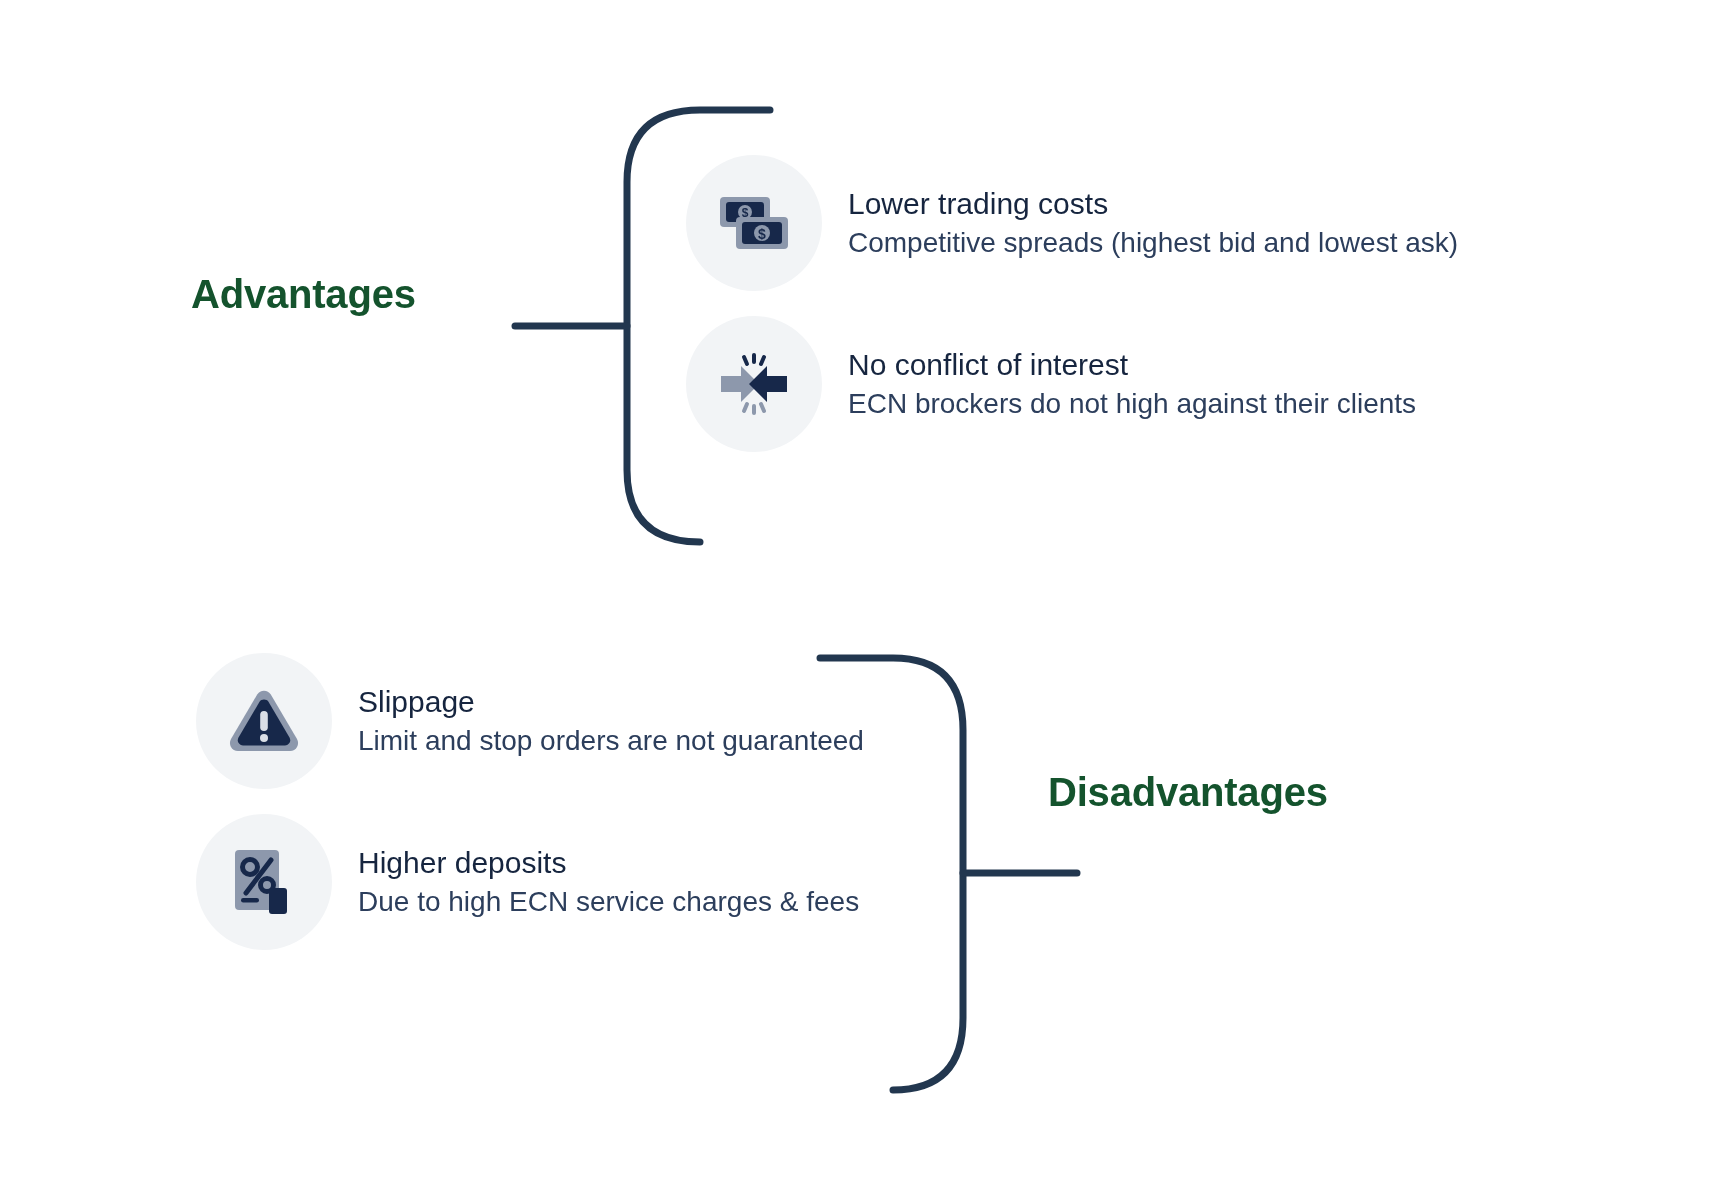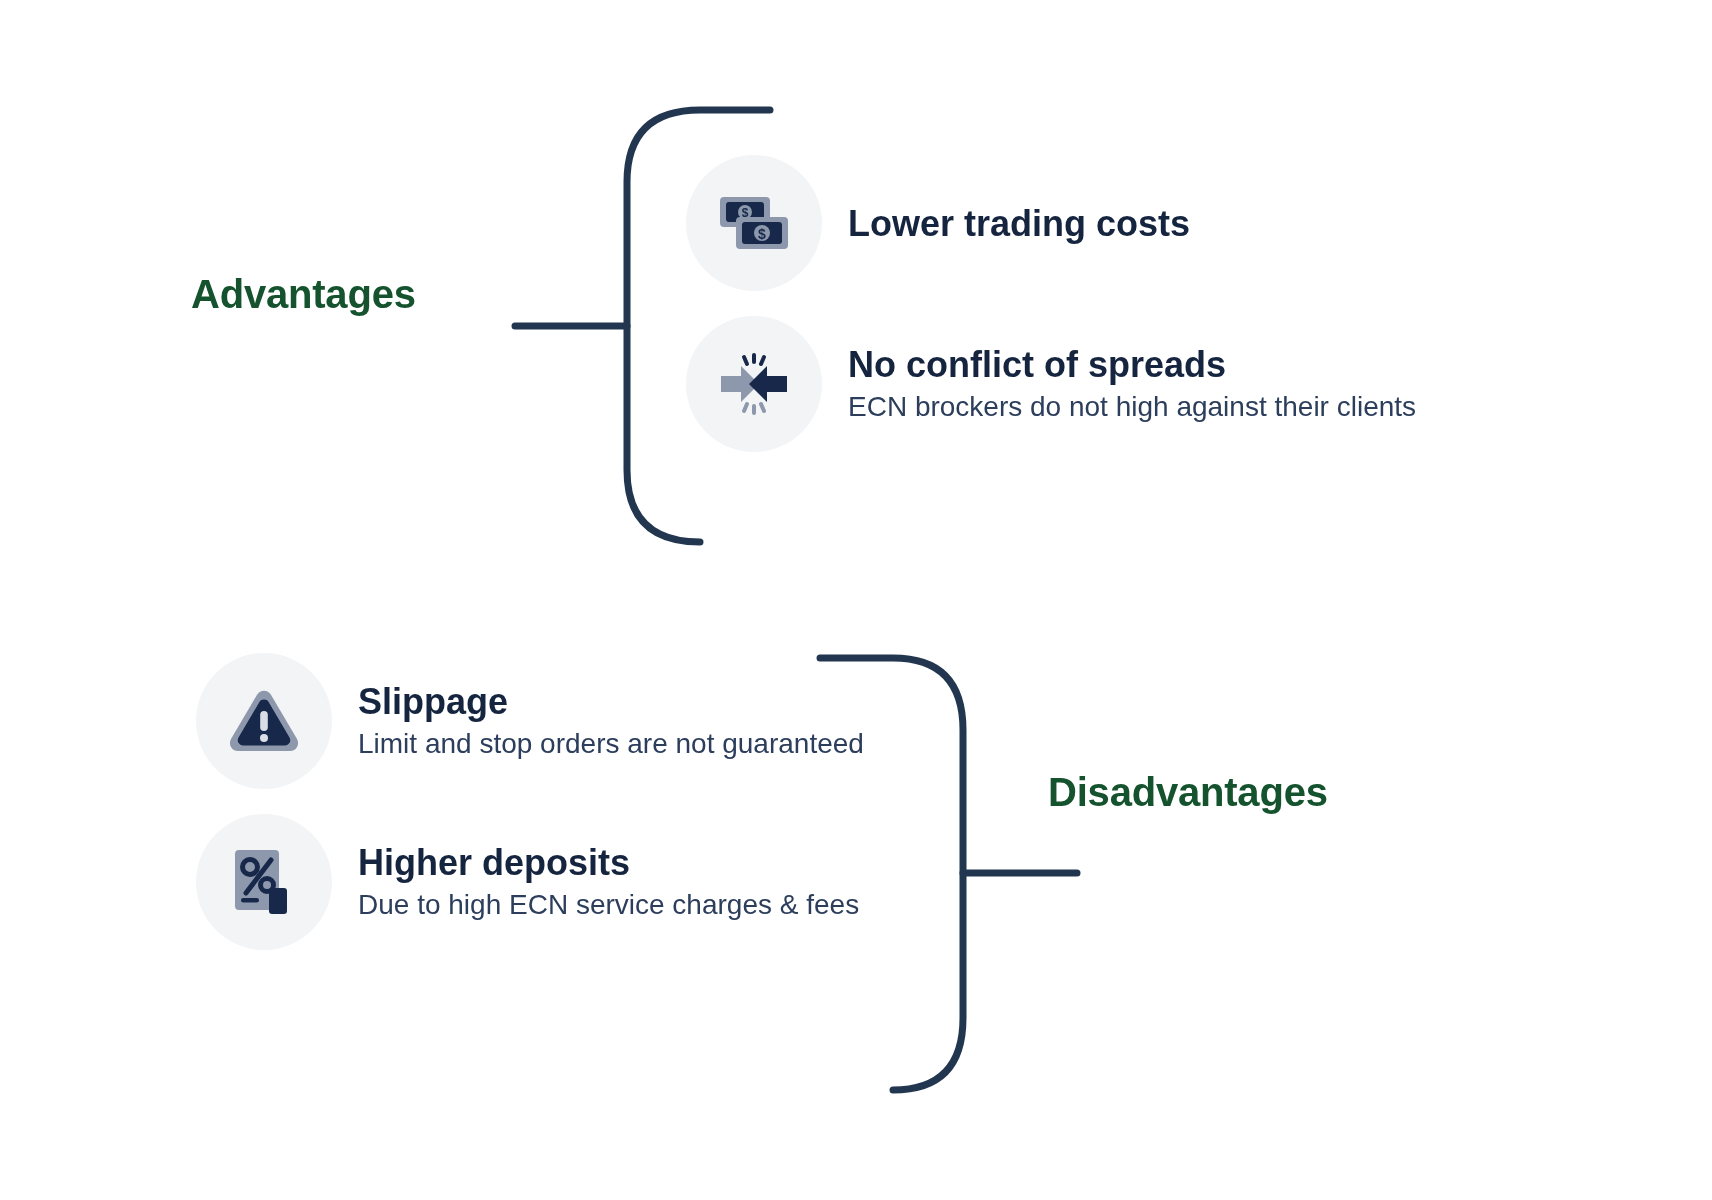--- a/index.html
+++ b/index.html
@@ -53,22 +53,22 @@
     background: #f2f4f6;
     flex: 0 0 136px;
     display: flex;
     align-items: center;
     justify-content: center;
   }
   .icon-badge svg { display: block; }
   .item-text { display: flex; flex-direction: column; gap: 2px; }
   .item-title {
     color: #16253f;
-    font-size: 36px;
-    font-weight: 700;
+    font-size: 30px;
+    font-weight: 400;
     line-height: 1.25;
     white-space: nowrap;
   }
   .item-desc {
     color: #2c3e5c;
     font-size: 28px;
     font-weight: 400;
     line-height: 1.3;
     white-space: nowrap;
   }
@@ -114,20 +114,21 @@
 
           <rect x="18" y="24" width="52" height="32" rx="4" fill="#8d98ac"></rect>
           <rect x="24" y="29" width="40" height="22" rx="3" fill="#17284a"></rect>
           <circle cx="44" cy="40" r="8" fill="#8d98ac"></circle>
           <text x="44" y="45.5" font-family="'Liberation Sans',sans-serif" font-size="14" font-weight="700" fill="#17284a" text-anchor="middle">$</text>
         </svg>
       </span>
     </div>
     <div class="item-text">
       <div class="item-title">Lower trading costs</div>
+      <div class="item-desc">Competitive spreads (highest bid and lowest ask)</div>
     </div>
   </div>
 
   <div class="item" id="item-no-conflict-of-interest">
     <div class="icon-badge">
       <span>
         <svg width="74" height="64" viewBox="0 0 74 64">
 
           <path d="M4 24 H24 V14 L42 32 L24 50 V40 H4 Z" fill="#8d98ac"></path>
 
@@ -141,21 +142,21 @@
 
           <g stroke-linecap="round" stroke-width="4">
             <line x1="30" y1="52" x2="27" y2="59" stroke="#8d98ac"></line>
             <line x1="37" y1="54" x2="37" y2="61" stroke="#8d98ac"></line>
             <line x1="44" y1="52" x2="47" y2="59" stroke="#8d98ac"></line>
           </g>
         </svg>
       </span>
     </div>
     <div class="item-text">
-      <div class="item-title">No conflict of spreads</div>
+      <div class="item-title">No conflict of interest</div>
       <div class="item-desc">ECN brockers do not high against their clients</div>
     </div>
   </div>
 
   <div class="item" id="item-higher-deposits">
     <div class="icon-badge">
       <span>
         <svg width="66" height="68" viewBox="0 0 66 68">
           <rect x="4" y="2" width="44" height="60" rx="4" fill="#8d98ac"></rect>
           <circle cx="19" cy="19" r="7.5" fill="none" stroke="#17284a" stroke-width="5"></circle>

